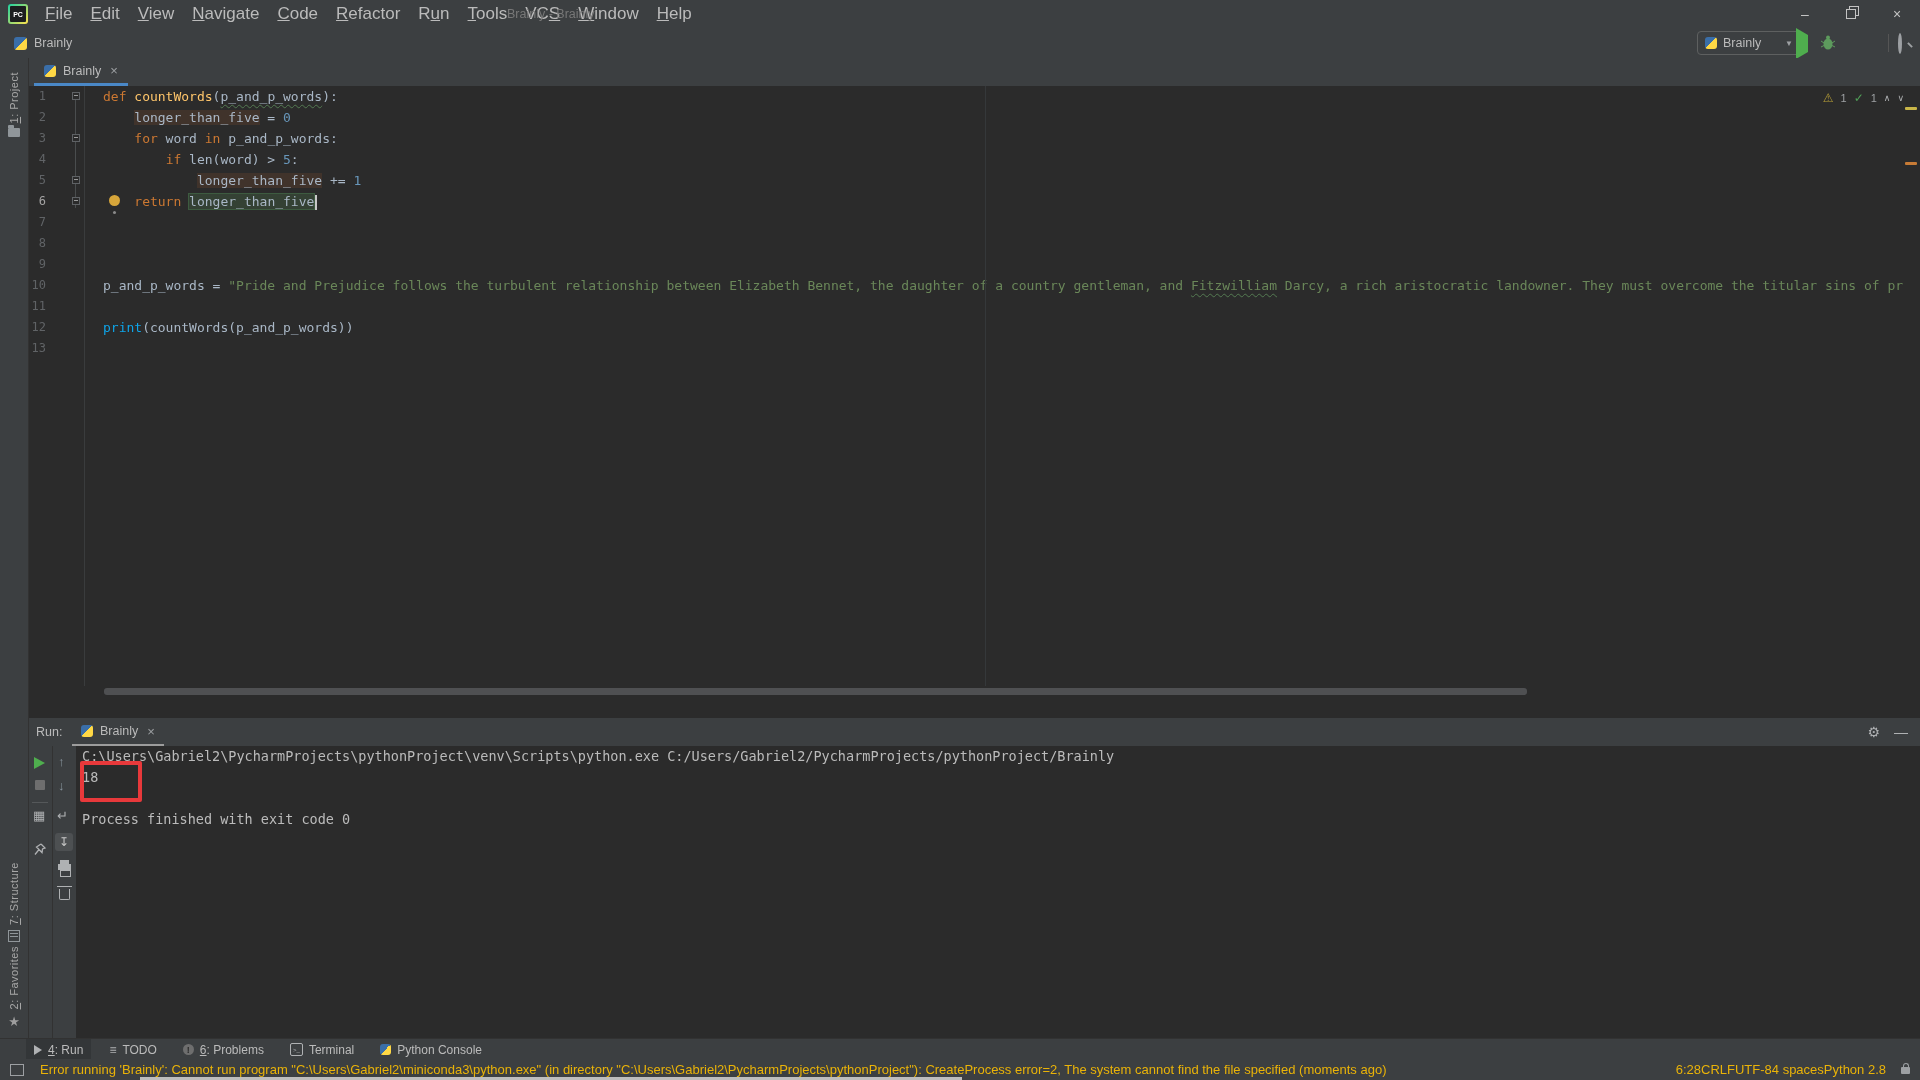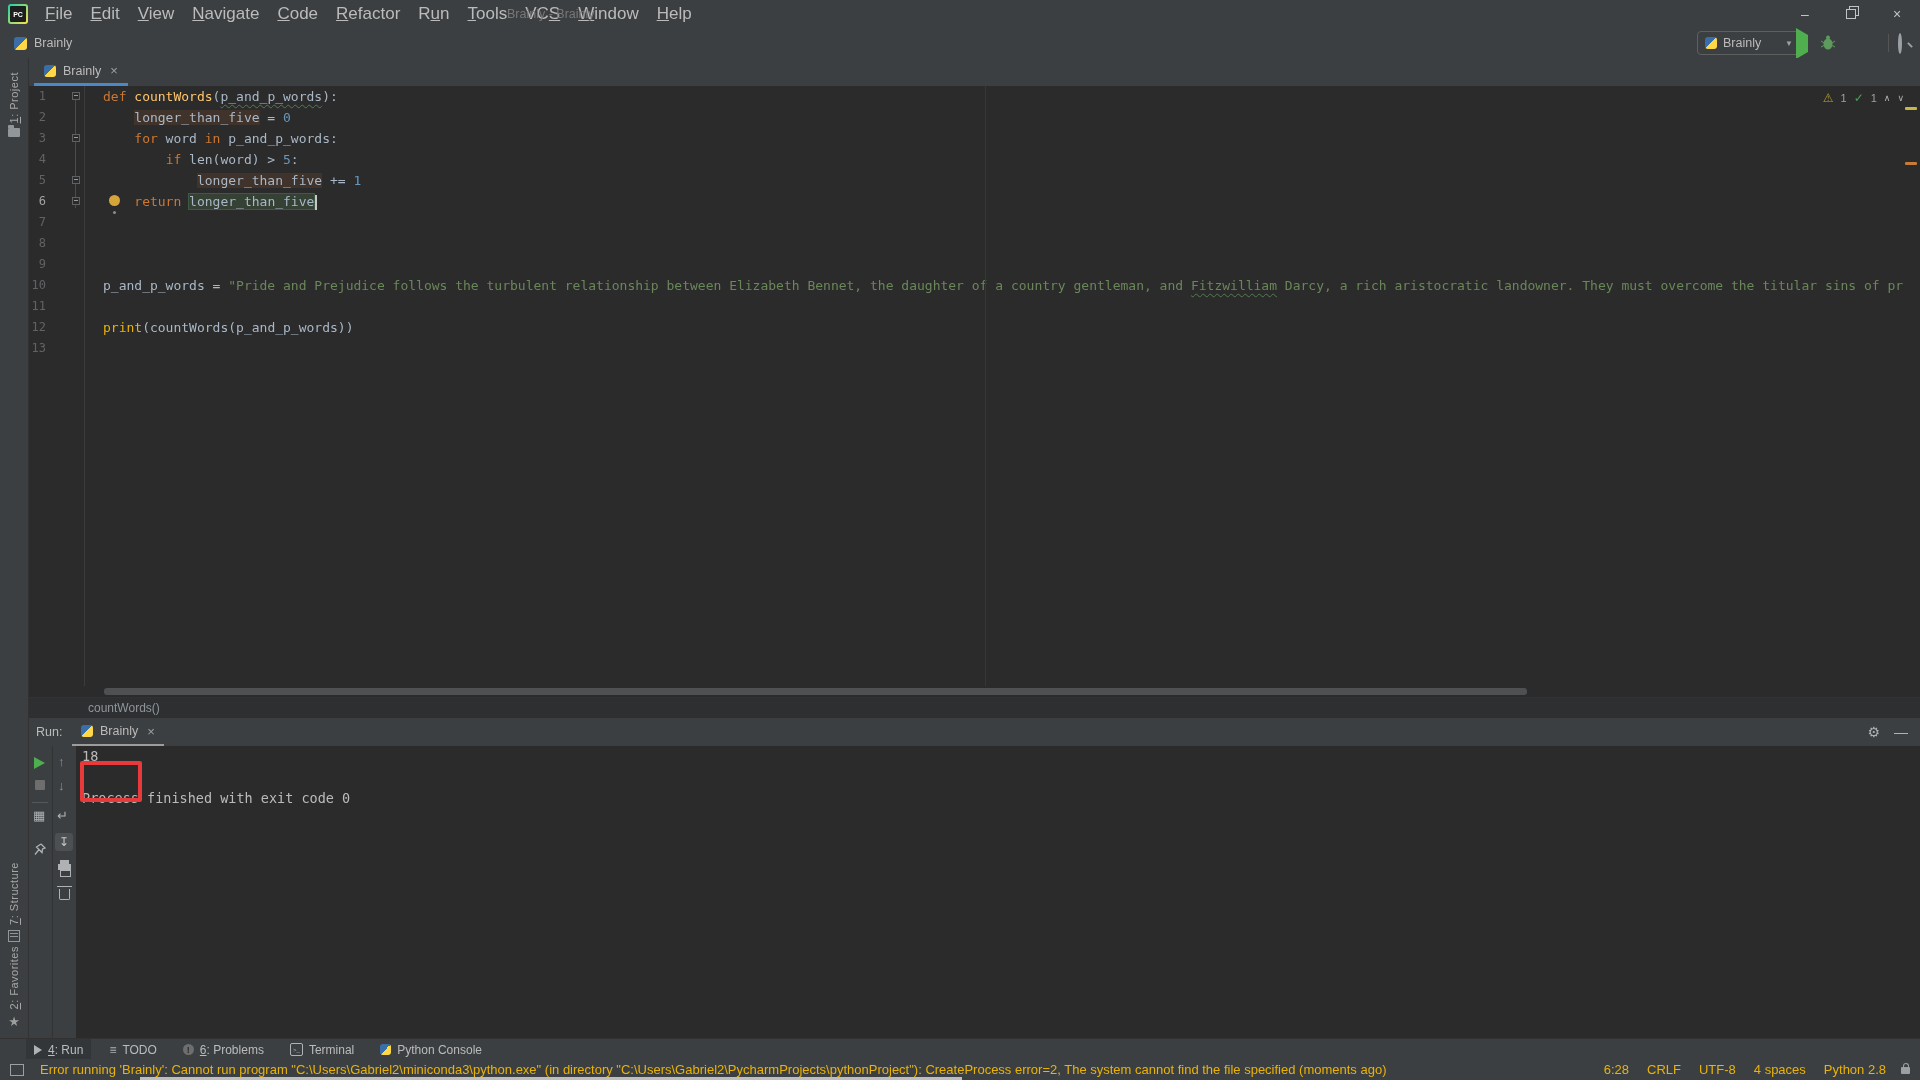--- a/index.html
+++ b/index.html
@@ -61,21 +61,21 @@
   .gut-row{height:21px;position:relative;font-family:"DejaVu Sans Mono",monospace;font-size:12px;color:#606366}
   .gut-num{position:absolute;right:38px;top:0;line-height:21px}
   .gut-row.cur .gut-num{color:#a4a3a3}
   .fold{position:absolute;left:44px;top:6px;width:8px;height:8px;border:1px solid #5f6265;background:#2b2b2b;box-sizing:border-box}
   .fold::after{content:"";position:absolute;left:1px;right:1px;top:2px;height:1px;background:#9a9a9a}
   .fold-line{position:absolute;left:47px;top:10px;width:1px;height:112px;background:#4a4d4e}
   .code{position:absolute;left:73px;top:0;width:1835px;height:600px;overflow:hidden}
   .code-line{height:21px;line-height:21px;white-space:pre;position:relative;padding-left:2px;
              font-family:"DejaVu Sans Mono",monospace;font-size:13px;color:#a9b7c6}
   .kw{color:#cc7832}.fn{color:#ffc66b}.str{color:#6a8759}.num{color:#6897bb}
-  .builtin{color:#eab308}.id,.pl,.param{color:#a9b7c6}
+  .builtin{color:#0ea5e9}.id,.pl,.param{color:#a9b7c6}
   .typo{text-decoration:underline;text-decoration-style:wavy;text-decoration-color:#547a51;
         text-decoration-thickness:1px;text-underline-offset:3px}
   .hlw{background:#40332b}
   .hlr{background:#344134;box-shadow:0 0 0 1px #3d5b40}
   .caret{display:inline-block;width:2px;height:15px;background:#c8c8c8;vertical-align:middle;margin-left:1px}
   .bulb{position:absolute;left:8px;top:4px;width:11px;height:11px;border-radius:50%;background:#d6a53a;
         box-shadow:0 12px 0 -4px #8a8a8a}
   .margin-line{position:absolute;left:957px;top:0;width:1px;height:600px;background:#35383a}
   .inspections{position:absolute;right:16px;top:91px;display:flex;align-items:center;gap:7px;font-size:11px;color:#9da0a3;z-index:6}
   .warn{color:#b8a038;font-size:12px}
@@ -134,21 +134,21 @@
            display:flex;align-items:center;justify-content:center}
   .py-sm{width:11px;height:11px}
   .eventlog{position:absolute;right:22px;top:0;height:21px;display:flex;align-items:center;gap:6px;font-size:12px;color:#bbbbbb}
   .ev-badge{width:12px;height:12px;border-radius:50%;background:#57965c;color:#fff;font-size:9px;
             display:flex;align-items:center;justify-content:center}
 
   
   .statusbar{position:absolute;left:0;top:1059px;width:1920px;height:21px;background:#3c3f41;font-size:13px;color:#eab308;z-index:8}
   .sb-winic{position:absolute;left:10px;top:5px;width:12px;height:10px;border:1px solid #9da0a3}
   .sb-msg{position:absolute;left:40px;line-height:21px;white-space:nowrap}
-  .sb-right{position:absolute;right:34px;display:flex;gap:18px;line-height:21px}
+  .sb-right{position:absolute;right:34px;display:flex;line-height:21px}
   .icon-lock{position:absolute;right:10px;top:8px;width:9px;height:7px;background:#9da0a3;border-radius:1px}
   .icon-lock::before{content:"";position:absolute;left:1.5px;top:-4px;width:4px;height:4px;border:1.5px solid #9da0a3;
                      border-bottom:none;border-radius:3px 3px 0 0}
   .bottom-strip{position:absolute;left:140px;top:1077px;width:822px;height:3px;background:#bdbdbd;z-index:9}
 </style>
 </head>
 <body>
 
 <div id="app">
 
@@ -302,23 +302,20 @@
         <div class="code-line"><span class="id">p_and_p_words</span><span class="pl"> = </span><span class="str">"Pride and Prejudice follows the turbulent relationship between Elizabeth Bennet, the daughter of a country gentleman, and </span><span class="str typo">Fitzwilliam</span><span class="str"> Darcy, a rich aristocratic landowner. They must overcome the titular sins of pr</span></div>
         <div class="code-line"></div>
         <div class="code-line"><span class="builtin">print</span><span class="pl">(</span><span class="id">countWords</span><span class="pl">(</span><span class="id">p_and_p_words</span><span class="pl">))</span></div>
       </div>
     <div class="margin-line"></div>
   </div>
 
   <div class="hscroll">
     <div class="hthumb"></div>
   </div>
-  <div class="crumbs">
-    <span>countWords()</span>
-  </div>
 
   <div class="runpanel">
     <div class="run-header">
       <span class="run-label">Run:</span>
       <div class="run-tab">
         <span class="py-icon" style="width:12px;height:12px"></span>
         <span>Brainly</span>
         <span class="tab-close">×</span>
       </div>
       <span class="rh-ic" style="right:40px"><span>⚙</span></span>
@@ -337,20 +334,21 @@
       <div class="rp rp-up"><span>↑</span></div>
       <div class="rp rp-down"><span>↓</span></div>
       <div class="rp rp-wrap"><span>↵</span></div>
       <div class="rp rp-end">
           <span>↧</span>
         </div>
       <div class="rp rp-print"></div>
       <div class="rp rp-trash"></div>
     </div>
     <div class="console" id="console">
+        <div class="console-line">C:\Users\Gabriel2\PycharmProjects\pythonProject\venv\Scripts\python.exe C:/Users/Gabriel2/PycharmProjects/pythonProject/Brainly</div>
         <div class="console-line">18</div>
         <div class="console-line"></div>
         <div class="console-line">Process finished with exit code 0</div>
       </div>
     <div class="redbox"></div>
   </div>
 
   <div class="bottombar" id="bottombar">
       <div class="tw-btn active">
         <span class="ic-run-sm"></span>

